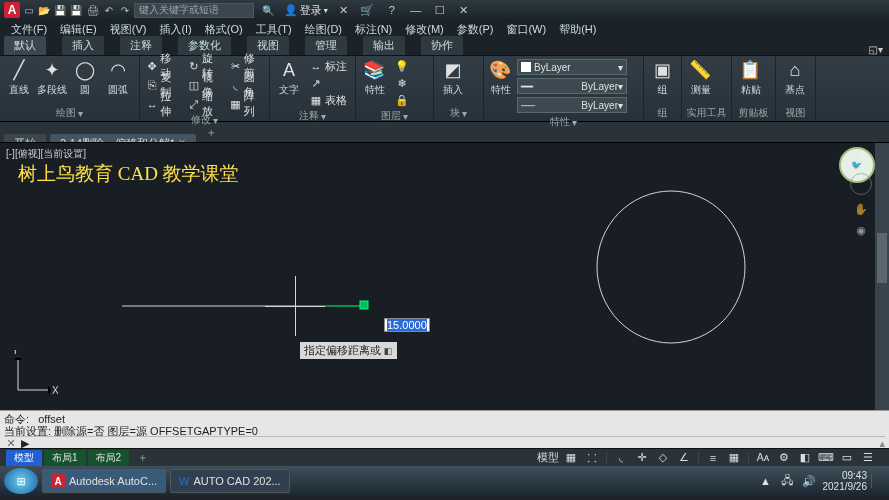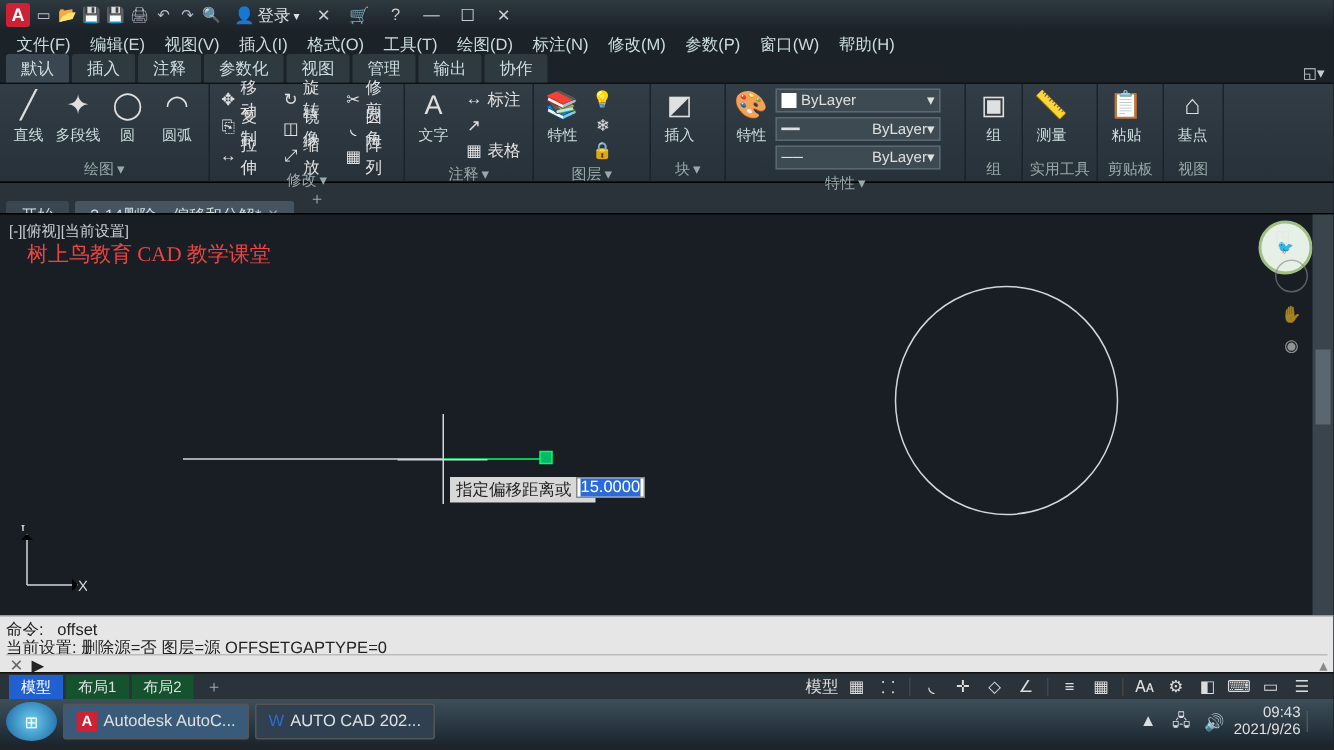--- a/index.html
+++ b/index.html
@@ -14,21 +14,21 @@
 .title-right{display:flex;align-items:center;gap:8px;}
 .search-box{background:#3a4750;border:1px solid #555;width:120px;height:15px;padding:0 4px;color:#9aa;font-size:10px;display:flex;align-items:center;}
 .user-login{display:flex;align-items:center;gap:2px;font-size:11px;}
 .sys-btn{width:16px;height:14px;display:flex;align-items:center;justify-content:center;color:#ccc;cursor:pointer;}
 
 
 .menubar{height:18px;background:#1b2329;display:flex;align-items:center;padding:0 6px;gap:3px;font-size:11px;}
 .menu-item{padding:0 5px;color:#cdd;cursor:pointer;}
 
 
-.ribbon-tabs{height:18px;background:#1b2329;display:flex;align-items:flex-end;padding-left:4px;gap:2px;border-bottom:1px solid #111;}
+.ribbon-tabs{height:18px;background:#1b2329;display:flex;align-items:flex-end;padding-left:4px;gap:16px;border-bottom:1px solid #111;}
 .ribbon-tab{padding:2px 10px;background:#2e3940;color:#cdd;cursor:pointer;border-radius:2px 2px 0 0;font-size:11px;}
 .ribbon-tab.active{background:#3a4750;}
 .ribbon-end{margin-left:auto;padding-right:6px;color:#ccc;display:flex;gap:4px;font-size:10px;}
 
 
 .ribbon{height:66px;background:linear-gradient(#333d45,#27313a);display:flex;border-bottom:1px solid #000;}
 .panel{border-right:1px solid #1a232a;display:flex;flex-direction:column;justify-content:space-between;padding:2px 4px 0;}
 .panel-content{display:flex;gap:3px;align-items:flex-start;flex-wrap:wrap;}
 .panel-title{text-align:center;font-size:10px;color:#9aa;padding:1px 0;display:flex;justify-content:center;align-items:center;gap:2px;}
 .big-btn{display:flex;flex-direction:column;align-items:center;gap:1px;width:30px;cursor:pointer;}
@@ -43,29 +43,29 @@
 
 .file-tabs{height:20px;background:#2a333a;display:flex;align-items:center;padding:0 4px;gap:4px;}
 .file-tab{background:#3a4750;padding:2px 10px;border-radius:2px;color:#cdd;font-size:11px;cursor:pointer;display:flex;gap:4px;align-items:center;margin-top:22px;}
 .file-tab.active{background:#465460;}
 .file-tab .x{color:#aaa;font-size:9px;}
 .add-tab{color:#9aa;padding:0 6px;cursor:pointer;}
 
 
 .viewport{position:relative;background:#181e24;height:268px;border-top:1px solid #000;}
 .view-label{position:absolute;left:6px;top:4px;color:#c9d0d4;font-size:10px;}
-.watermark{position:absolute;left:18px;top:18px;color:#ef4444;font-size:14px;font-family:"SimSun";}
+.watermark{position:absolute;left:18px;top:18px;color:#fde047;font-size:19px;font-family:"SimSun";}
 .watermark-logo{position:absolute;right:14px;top:4px;width:36px;height:36px;background:#e6f0e6;border-radius:50%;border:2px solid #9ec080;display:flex;align-items:center;justify-content:center;font-size:9px;color:#4a7;}
 svg.dwg{position:absolute;left:0;top:0;width:100%;height:100%;}
 .dwg line,.dwg circle,.dwg ellipse,.dwg polyline{stroke:#d0d8dc;stroke-width:1;fill:none;}
 .dwg .rubber{stroke:#0f6;}
 .dwg .grip{fill:#0b6;stroke:#0f6;}
 .crosshair-v{position:absolute;width:1px;height:60px;background:#d0d8dc;}
 .crosshair-h{position:absolute;height:1px;width:60px;background:#d0d8dc;}
-.dyn-prompt{position:absolute;background:#d8d8d8;color:#222;font-size:11px;padding:1px 4px;display:flex;align-items:center;}
+.dyn-prompt{position:absolute;background:#d8d8d8;color:#222;font-size:11px;padding:1px 4px;display:flex;align-items:center;margin-top:24px;}
 .dyn-arrow{width:10px;text-align:center;font-size:9px;color:#444;margin-left:2px;}
 .dyn-input{position:absolute;background:#fff;border:1px solid #888;padding:0 2px;font-size:11px;}
 .dyn-input span{background:#2a6bd8;color:#fff;}
 .ucs{position:absolute;left:12px;bottom:14px;width:46px;height:46px;}
 .ucs line{stroke:#d0d8dc;stroke-width:1;}
 .ucs text{fill:#d0d8dc;font-size:10px;}
 .scrollbar{position:absolute;background:#3a444d;}
 .scrollbar.v{right:0;top:0;width:14px;height:100%;}
 .sb-thumb{position:absolute;background:#5a6670;}
 .sb-thumb.v{left:2px;width:10px;}
@@ -103,20 +103,21 @@
 <div class="titlebar">
   <div class="app-logo">A</div>
   <div class="qat-icon">▭</div>
   <div class="qat-icon">📂</div>
   <div class="qat-icon">💾</div>
   <div class="qat-icon">💾</div>
   <div class="qat-icon">🖨</div>
   <div class="qat-icon">↶</div>
   <div class="qat-icon">↷</div>
   <div class="title-right">
+    <div class="search-box">键入关键字或短语</div>
     <div class="qat-icon">🔍</div>
     <div class="user-login">
         <span>👤</span>
         <span>登录</span>
         <span style="font-size:8px;">▾</span>
       </div>
     <div class="sys-btn">✕</div>
     <div class="sys-btn">🛒</div>
     <div class="sys-btn">?</div>
     <div class="sys-btn">—</div>

